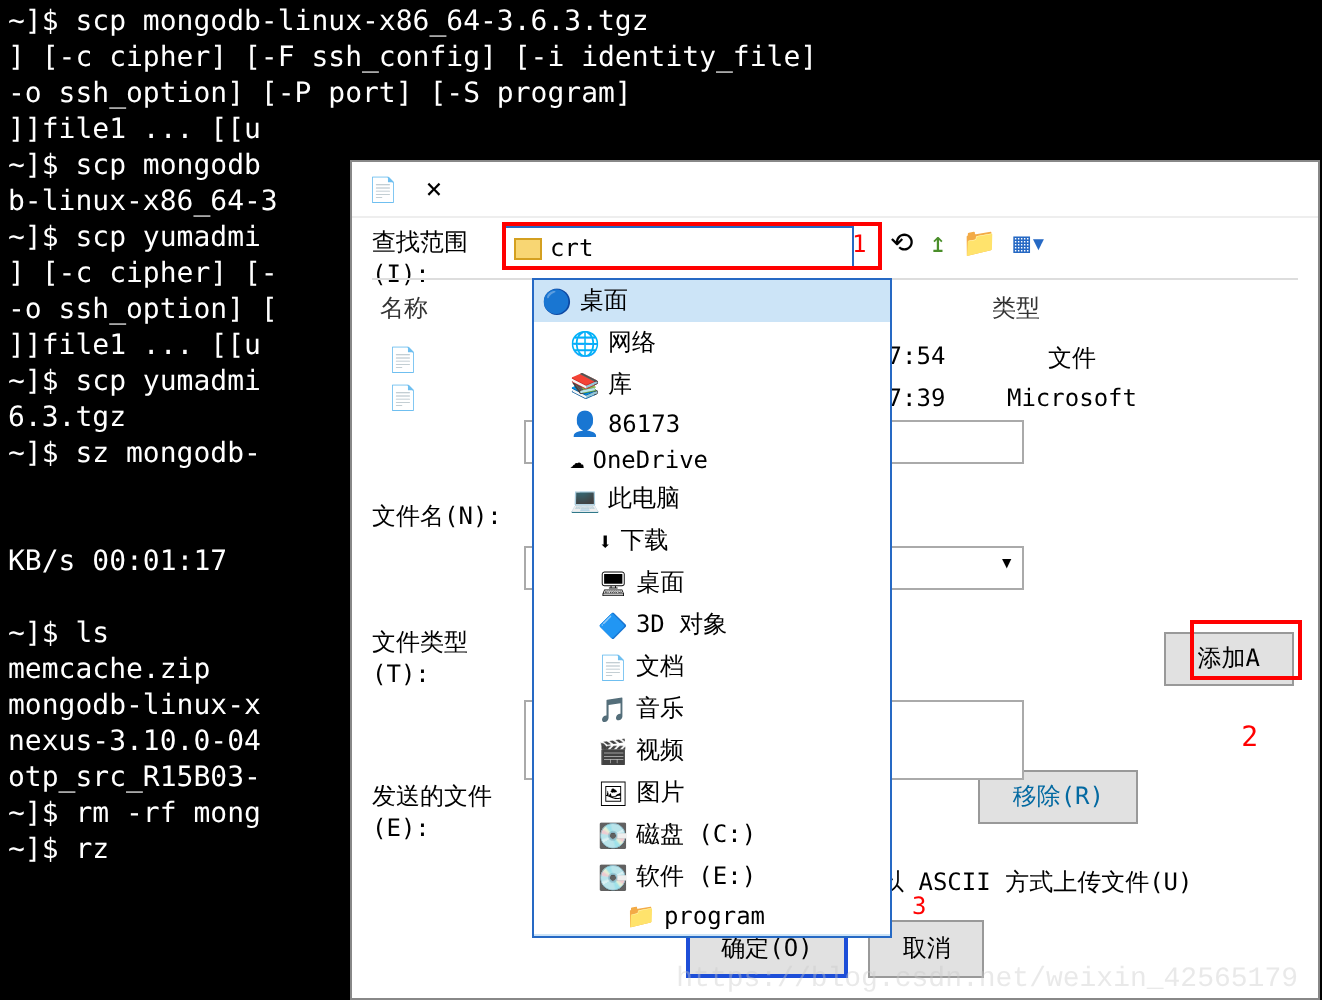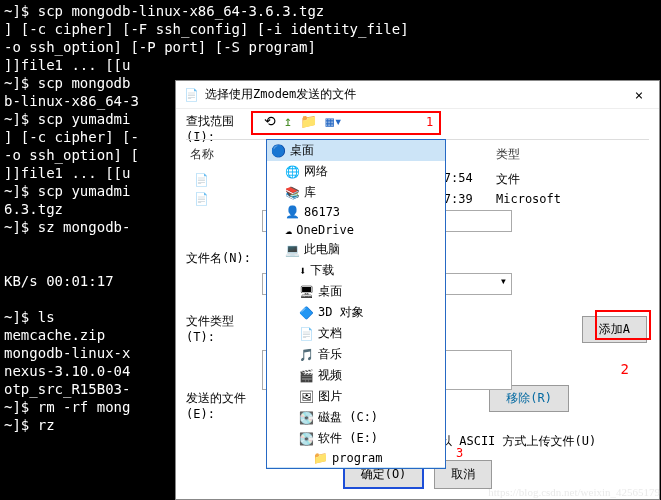--- a/index.html
+++ b/index.html
@@ -25,36 +25,36 @@
 .dropdown-list .indent2 { padding-left: 32px; }
 .dropdown-list .indent3 { padding-left: 46px; }
 .filelist { position: absolute; top: 58px; left: 10px; right: 10px; height: 195px; border-top: 1px solid #ddd; }
 .filelist .header { display: flex; font-size: 12px; color: #333; padding: 6px 0; }
 .filelist .header span:nth-child(1) { width: 200px; padding-left: 4px; }
 .filelist .header span:nth-child(2) { width: 110px; }
 .filelist .header span:nth-child(3) { width: 80px; }
 .filelist .filerow { display: flex; font-size: 12px; padding: 2px 0; }
 .filelist .filerow span:nth-child(1) { width: 200px; padding-left: 4px; display: flex; align-items: center; gap: 4px; }
 .filelist .filerow span:nth-child(2) { width: 110px; }
-.filelist .filerow span:nth-child(3) { width: 80px; }
+.filelist .filerow span:nth-child(3) { width: 80px; text-align: center; }
 .bottom { position: absolute; bottom: 0; left: 0; right: 0; padding: 4px 10px 10px 10px; }
 .bottom .row { padding: 3px 0; }
 .bottom .lbl { width: 70px; margin-top: 40px; }
 .bottom input, .bottom .combo, .bottom textarea { flex: 1; border: 1px solid #aaa; height: 22px; padding: 0 4px; font-size: 12px; max-width: 250px; }
 .bottom textarea { height: 40px; resize: none; }
 .btn { border: 1px solid #999; background: #e1e1e1; padding: 4px 16px; font-size: 12px; }
 .btn.add { position: absolute; right: 12px; top: 235px; }
 .redbox-add { position: absolute; right: 8px; top: 229px; width: 56px; height: 30px; border: 2px solid red; pointer-events: none; }
 .red2 { position: absolute; right: 30px; top: 280px; color: red; font-size: 14px; }
 .btn.remove { position: absolute; right: 90px; top: 304px; color: #0369a1; }
 .footer-btns { display: flex; justify-content: center; gap: 10px; margin-top: 8px; position: relative; }
 .red3 { color: red; position: absolute; top: -14px; left: 270px; font-size: 12px; }
 .checkbox-row { display: flex; align-items: center; gap: 4px; margin-top: 6px; }
 .folder-icon { display: inline-block; width: 14px; height: 11px; background: #f8d673; border: 1px solid #d4a020; }
-.watermark { position: absolute; right: 1px; bottom: 2px; color: rgba(200,200,200,.4); font-size: 11px; font-family: Liberation Serif, serif; }
+.watermark { position: absolute; right: 12px; bottom: 2px; color: rgba(200,200,200,.4); font-size: 14px; font-family: Liberation Mono, monospace; }
 </style>
 </head>
 <body>
 
 <div class="terminal"><pre id="term-lines">~]$ scp mongodb-linux-x86_64-3.6.3.tgz
 ] [-c cipher] [-F ssh_config] [-i identity_file]
 -o ssh_option] [-P port] [-S program]
 ]]file1 ... [[u
 ~]$ scp mongodb
 b-linux-x86_64-3
@@ -73,26 +73,29 @@
 memcache.zip
 mongodb-linux-x
 nexus-3.10.0-04
 otp_src_R15B03-
 ~]$ rm -rf mong
 ~]$ rz</pre></div>
 
 <div class="dialog">
   <div class="titlebar">
     <span class="icon">📄</span>
-    <span class="title">选择使用Zmodem发送的文件</span>
     <span class="close">×</span>
   </div>
 
   <div class="row look-in">
     <span class="lbl">查找范围(I):</span>
+    <div class="combo">
+      <span class="folder-icon"></span>
+      <span style="margin-left:4px">crt</span>
+    </div>
     <div class="toolbar-icons">
       <span>⟲</span>
       <span style="color:#4a8e2a">↥</span>
       <span style="color:#d4a020">📁</span>
       <span style="color:#2669c4">▦▾</span>
     </div>
     <div class="redbox"></div>
     <span class="redlabel">1</span>
   </div>
 

